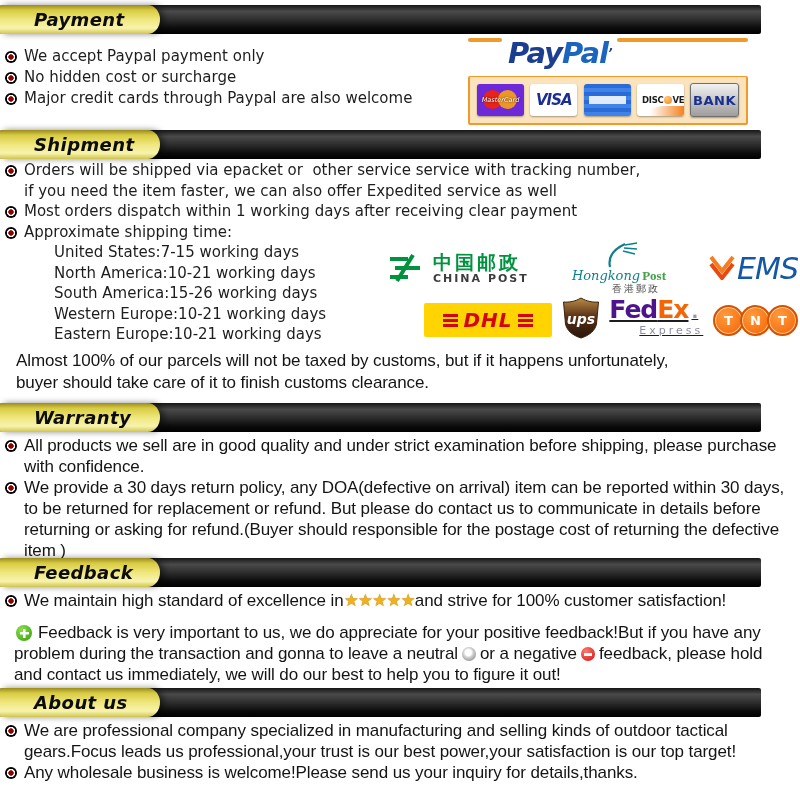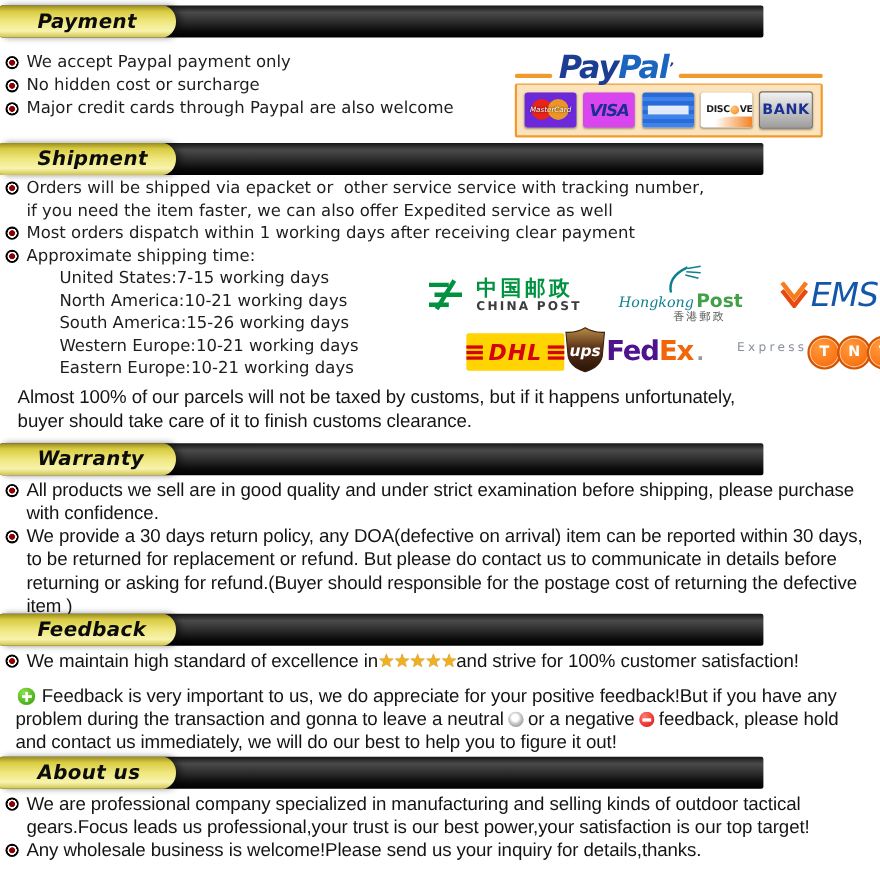--- a/index.html
+++ b/index.html
@@ -1,22 +1,22 @@
 <!DOCTYPE html>
 <html><head>
 <meta charset="utf-8">
 <style>
   html,body{margin:0;padding:0;background:#fff;}
   #page{position:relative;width:800px;height:800px;background:#fff;overflow:hidden;
         font-family:"DejaVu Sans",sans-serif;color:#1d1d1d;}
 
   
-  .banner{position:absolute;left:0;width:694px;height:29px;
+  .banner{position:absolute;left:0;width:749px;height:29px;
           background:linear-gradient(180deg,#161616 0%,#4a4a4a 22%,#303030 48%,#0b0b0b 80%,#000 100%);
-          border-radius:2px;}
+          border-radius:2px;padding-left:12px;}
   .tab{position:absolute;left:0;top:0;height:29px;width:160px;box-sizing:border-box;
        background:linear-gradient(180deg,#9a8b1e 0%,#d8cb42 18%,#efe77e 50%,#f7f3ae 80%,#d0c44c 100%);
        border-radius:3px 24px 24px 3px / 3px 28px 28px 3px;
        display:flex;align-items:center;padding-left:34px;
        box-shadow:4px 0 6px rgba(0,0,0,.45);}
   .tab span{font-family:"DejaVu Sans",sans-serif;font-style:italic;font-weight:bold;
             font-size:18px;color:#0c0c0c;letter-spacing:.4px;}
 
   
   .wide{font-family:"DejaVu Sans",sans-serif;font-size:15px;line-height:21px;color:#1d1d1d;}
@@ -24,41 +24,41 @@
         letter-spacing:-.1px;color:#141414;}
   .pre{white-space:pre;}
   .brow{display:flex;align-items:flex-start;}
   .blt{flex:none;width:12px;height:12px;margin:5px 7px 0 1px;border-radius:50%;
        background:radial-gradient(circle at 50% 50%, #8b0000 0 2.4px, #fdfdfd 3px 4px, #000 4.4px 6px);}
   .btxt{flex:1;}
 
   
   #payment-bullets{position:absolute;top:46px;left:4px;}
   #paypal{position:absolute;top:38px;left:468px;width:280px;}
-  .pp-row{display:flex;align-items:flex-end;height:38px;}
+  .pp-row{display:flex;align-items:flex-start;height:38px;}
   .pp-line{height:4px;background:#f09a2c;border-radius:2px;margin-bottom:5px;}
   .pp-left{width:34px;}
   .pp-grow{flex:1;}
   .pp-word{font-style:italic;font-weight:bold;font-size:29px;line-height:30px;
            font-family:"DejaVu Sans",sans-serif;margin:0 6px;letter-spacing:-1px;}
   .pp-pay{color:#1b3d92;}
   .pp-pal{color:#1b64c0;}
   .pp-tm{font-size:12px;color:#1b3d92;vertical-align:top;}
   .pp-cards{margin-top:0;display:flex;align-items:center;justify-content:space-between;
             padding:5px 7px;background:#fbe4bd;border:2px solid #f09a2c;border-top-width:1px;
             border-radius:2px;height:36px;}
   .card{width:47px;height:32px;border-radius:3px;display:flex;align-items:center;
         justify-content:center;position:relative;box-shadow:0 1px 2px rgba(0,0,0,.35);}
   .mc{background:#6d28d9;}
   .mc-c{position:absolute;width:19px;height:19px;border-radius:50%;top:6px;}
   .mc-red{background:#e8231a;left:6px;}
   .mc-org{background:#f6a01a;left:21px;opacity:.92;}
   .mc-label{position:relative;font-size:6.5px;font-style:italic;color:#fff;z-index:2;
             text-shadow:0 0 2px #000;}
-  .visa{background:#d946ef;}
+  .visa{background:#ffffff;}
   .visa span{font-style:italic;font-weight:bold;font-size:15px;color:#1a2f8f;letter-spacing:-1px;}
   .amex{background:repeating-linear-gradient(180deg,#2b6bd8 0 4px,#3f83ea 4px 8px);}
   .amex::after{content:"";position:absolute;left:5px;right:5px;top:12px;height:8px;
                background:rgba(255,255,255,.85);}
   .disc{background:#fff;overflow:hidden;}
   .disc-word{font-weight:bold;font-size:8.5px;color:#1c1c1c;letter-spacing:-.3px;display:flex;align-items:center;margin-left:12px;}
   .disc-o{display:inline-block;width:8px;height:8px;border-radius:50%;
           background:radial-gradient(circle at 35% 30%,#ffc773,#f58220);margin:0 .5px;}
   .disc::after{content:"";position:absolute;right:0;bottom:0;width:34px;height:10px;
                background:linear-gradient(90deg,rgba(245,130,32,0),#f58220);
@@ -75,29 +75,29 @@
 
   
   #carriers{position:absolute;top:238px;left:388px;width:410px;}
   .c-row{display:flex;align-items:center;justify-content:space-between;height:60px;}
   .c-row2{display:flex;align-items:center;justify-content:space-between;height:44px;margin-top:0px;padding-left:36px;}
   .china-post{display:flex;align-items:center;gap:11px;}
   .cp-cn{font-weight:bold;font-size:19px;color:#00923f;letter-spacing:3px;line-height:20px;}
   .cp-en{font-weight:bold;font-size:11px;color:#3c3c3c;letter-spacing:2px;}
   .hk-post{display:flex;flex-direction:column;align-items:center;line-height:13px;}
   .hk-en .h1{font-style:italic;font-size:13px;color:#0e7f8d;font-family:"DejaVu Serif",serif;}
-  .hk-en .h2{font-weight:bold;font-size:17px;color:#43a047;margin-left:2px;}
+  .hk-en .h2{font-weight:bold;font-size:13px;color:#43a047;margin-left:2px;font-family:Liberation Serif, serif;}
   .hk-cn{font-size:10px;color:#555;letter-spacing:2px;margin-left:34px;}
   .ems{display:flex;align-items:center;gap:2px;}
   .ems-txt{font-style:italic;font-weight:normal;font-size:30px;color:#1358a8;letter-spacing:-1px;}
   .dhl{width:128px;height:34px;background:#ffd400;border-radius:2px;display:flex;
        align-items:center;justify-content:center;gap:5px;}
   .dhl-dash{width:15px;height:3px;background:#d40511;box-shadow:0 -5px 0 #d40511,0 5px 0 #d40511;}
   .dhl-txt{font-style:italic;font-weight:bold;font-size:20px;color:#d40511;letter-spacing:1px;}
-  .fedex{display:flex;line-height:22px;}
+  .fedex{display:flex;flex-direction:column;line-height:22px;text-decoration:underline;}
   .fx-top{display:flex;align-items:baseline;}
   .fx-fed{font-weight:bold;font-size:25px;color:#4d148c;letter-spacing:-1px;}
   .fx-ex{font-weight:bold;font-size:25px;color:#f26608;letter-spacing:-1px;}
   .fx-dot{font-weight:bold;font-size:18px;color:#999;margin-left:3px;}
   .fx-express{font-size:11px;color:#8a8fa0;letter-spacing:3px;margin-left:30px;margin-top:-3px;}
   .tnt{display:flex;}
   .tnt span{width:27px;height:27px;border-radius:50%;background:radial-gradient(circle at 38% 32%,#ff9b3d,#f56200);
             border:2px solid #d35400;color:#fff;font-weight:bold;font-size:13px;
             display:flex;align-items:center;justify-content:center;margin-left:-4px;
             box-shadow:inset 0 0 0 1px rgba(255,255,255,.6);}

